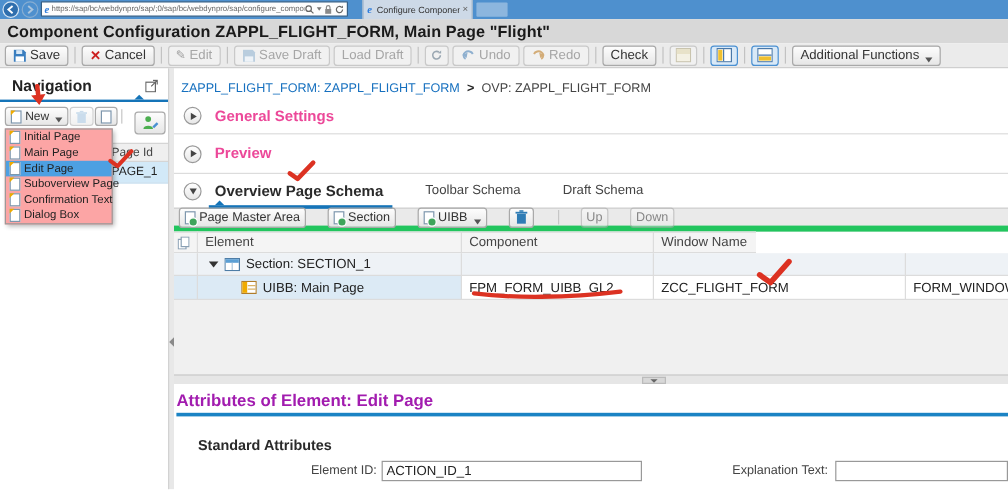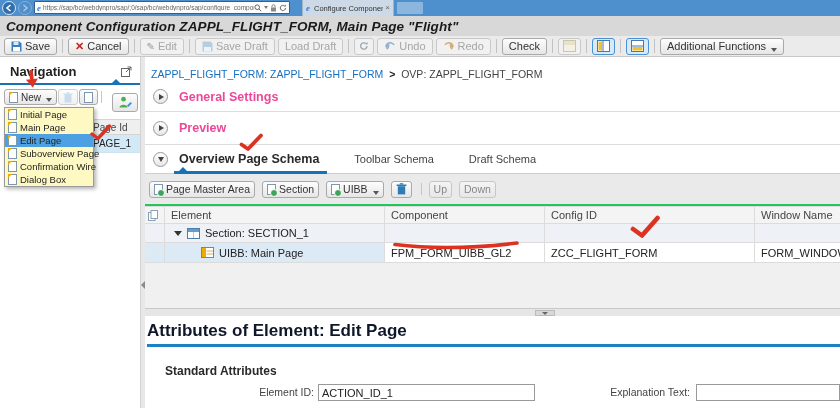--- a/index.html
+++ b/index.html
@@ -21,21 +21,21 @@
   .caret-tiny { width:0; height:0; border-left:2.5px solid transparent; border-right:2.5px solid transparent; border-top:3px solid #777; }
   .tab { position:absolute; left:302px; top:0; width:92px; height:16px; background:#cdd9e7;
          border-left:1px solid #9db4c9; border-right:1px solid #9db4c9;
          display:flex; align-items:center; padding:0 3px; gap:2px; }
   .tab-title { font-size:7.5px; color:#333; white-space:nowrap; overflow:hidden; flex:1; }
   .tab-close { font-size:8px; color:#666; line-height:1; }
   .newtab-btn { position:absolute; left:397px; top:2px; width:26px; height:12px; background:#8cb6de; border-radius:1px; }
 
   
   .title-bar { position:absolute; left:0; top:16px; width:840px; height:20px; background:#d8d8d8;
-               display:flex; align-items:center; padding-left:6px;font-style:italic; }
+               display:flex; align-items:center; padding-left:6px; }
   .title-bar span { font-size:13.5px; font-weight:bold; color:#1a1a1a; letter-spacing:0.1px; }
   .main-toolbar { position:absolute; left:0; top:36px; width:840px; height:21px; background:#ebebeb;
                   border-bottom:1px solid #c9c9c9; display:flex; align-items:center; padding-left:4px; gap:3px; }
   .tb-btn { display:inline-flex; align-items:center; gap:3px; height:17px; padding:0 6px;
             background:linear-gradient(#fdfdfd,#e6e6e6); border:1px solid #a9a9a9; border-radius:3px;
             font-size:11px; color:#333; cursor:default; position:relative; }
   .tb-btn.disabled { color:#a6a6a6; border-color:#c9c9c9; background:#f1f1f1; }
   .tb-btn.icon-only { padding:0 4px; }
   .tb-btn.toggled { border:1px solid #4a90d2; background:#d9e9f7; }
   .tb-sep { width:1px; height:14px; background:#c2c2c2; margin:0 2px; }
@@ -63,21 +63,21 @@
   .person-btn { position:absolute; left:112px; top:36px; width:26px; height:19px;
                 background:linear-gradient(#fdfdfd,#e6e6e6); border:1px solid #a9a9a9; border-radius:3px;
                 display:flex; align-items:center; justify-content:center; }
   .pageid-head { position:absolute; left:88px; top:62px; width:52px; height:16px; background:#efefef;
                  border-top:1px solid #d5d5d5; border-bottom:1px solid #d5d5d5;
                  font-size:10px; color:#444; display:flex; align-items:center; padding-left:5px; }
   .pageid-row { position:absolute; left:88px; top:78px; width:52px; height:18px; background:#d2e9f8;
                 font-size:10px; color:#222; display:flex; align-items:center; padding-left:5px;
                 border-bottom:1px solid #cfe2ef; }
   
-  .menu { position:absolute; left:4px; top:50px; width:90px; background:#fef9c3; border:1px solid #9a9a9a;
+  .menu { position:absolute; left:4px; top:50px; width:90px; background:#fca5a5; border:1px solid #9a9a9a;
           box-shadow:2px 2px 4px rgba(0,0,0,.3); z-index:10; }
   .menu-item { display:flex; align-items:center; gap:3px; height:13px; padding:0 3px;
                font-size:9.5px; color:#222; white-space:nowrap; }
   .menu-item.selected { background:#4da0e2; }
   
   .pg { position:relative; width:9px; height:11px; background:#fff; border:1px solid #7e97ad; flex:none; }
   .pg::before { content:''; position:absolute; left:-1px; top:-1px; border-top:4px solid #f0ab00; border-right:4px solid transparent; }
   .pg.plain::before { display:none; }
   .pg.add::before { display:none; }
   .pg.add::after { content:''; position:absolute; right:-3px; bottom:-3px; width:6px; height:6px;
@@ -100,22 +100,22 @@
   .toggle { width:15px; height:15px; border-radius:50%; border:1px solid #999;
             background:linear-gradient(#fff,#e7e7e7); display:flex; align-items:center; justify-content:center; flex:none; }
   .tri-r { width:0; height:0; border-top:3.5px solid transparent; border-bottom:3.5px solid transparent; border-left:5px solid #444; margin-left:1px; }
   .tri-d { width:0; height:0; border-left:3.5px solid transparent; border-right:3.5px solid transparent; border-top:5px solid #444; margin-top:1px; }
   .sec-title { font-size:12.5px; font-weight:bold; color:#ec4899; }
   .tab-active { position:relative; font-size:12.5px; font-weight:bold; color:#2a2a2a; }
   .tab-active::after { content:''; position:absolute; left:-5px; right:-8px; bottom:-8px; height:3px; background:#1574b8; }
   .tab-active::before { content:''; position:absolute; left:0px; bottom:-5px;
                         border-left:4px solid transparent; border-right:4px solid transparent; border-bottom:4px solid #1574b8; }
   .tab-idle { font-size:11px; color:#444; margin-left:24px; }
-  .schema-toolbar { height:33px; background:#eaeaea; border-top:1px solid #cfcfcf; border-bottom:2px solid #22c55e;
-                    display:flex; align-items:center; gap:7px; padding-left:4px; }
+  .schema-toolbar { height:20px; background:#eaeaea; border-top:1px solid #cfcfcf; border-bottom:5px solid #22c55e;
+                    display:flex; align-items:center; gap:18px; padding-left:4px; }
   .schema-toolbar .sm-btn { font-size:10.5px; height:17px; }
 
   
   .tbl-row { display:flex; }
   .cell { border-right:1px solid #dcdcdc; border-bottom:1px solid #dcdcdc; display:flex; align-items:center;
           padding-left:6px; font-size:11px; color:#222; overflow:hidden; white-space:nowrap; }
   .c0 { width:20px; padding-left:3px; } .c1 { width:220px; } .c2 { width:160px; } .c3 { width:210px; } .c4 { width:85px; border-right:none; }
   .thead .cell { background:#f4f4f4; color:#444; height:18px; border-top:1px solid #dcdcdc; }
   .r1 .cell { background:#eef2f6; height:19px; }
   .r2 .cell { background:#fff; height:20px; }
@@ -124,21 +124,21 @@
   .tbl-ic { margin-right:5px; flex:none; }
   .indent { width:30px; flex:none; }
   .filler { flex:1; background:#f0f0f0; }
   .h-split { height:8px; background:#e6e6e6; border-top:1px solid #c9c9c9; position:relative; }
   .h-split .grab { position:absolute; left:390px; top:1px; width:20px; height:6px; background:#d8d8d8; border:1px solid #bbb;
                    display:flex; align-items:center; justify-content:center; }
   .h-split .grab i { width:0; height:0; border-left:3px solid transparent; border-right:3px solid transparent; border-top:3px solid #666; }
 
   
   .attrs { flex:1; background:#fff; padding:5px 0 0 2px; position:relative; }
-  .attrs-title { font-size:17px; font-weight:bold; color:#0f172a; }
+  .attrs-title { font-size:14px; font-weight:bold; color:#a21caf; }
   .attrs-rule { height:3px; background:#1b83c4; margin-top:3px; width:695px; }
   .attrs-sub { font-size:12px; font-weight:bold; color:#2a2a2a; margin:17px 0 0 18px; }
   .form-row { position:relative; margin-top:6px; height:24px; }
   .f-label { position:absolute; top:2px; font-size:10.5px; color:#444; text-align:right; }
   .f-input { position:absolute; top:0; height:17px; border:1px solid #999; background:#fff; font-size:11px;
              font-family:"Liberation Sans", sans-serif; color:#222; padding:0 3px; }
   .lbl1 { left:95px; width:72px; } .inp1 { left:171px; width:217px; }
   .lbl2 { left:463px; width:80px; } .inp2 { left:549px; width:144px; }
 
   
@@ -329,21 +329,21 @@
         <div class="menu-item selected">
           <i class="pg"></i>
           <span>Edit Page</span>
         </div>
         <div class="menu-item">
           <i class="pg"></i>
           <span>Suboverview Page</span>
         </div>
         <div class="menu-item">
           <i class="pg"></i>
-          <span>Confirmation Wire</span>
+          <span>Confirmation Text</span>
         </div>
         <div class="menu-item">
           <i class="pg"></i>
           <span>Dialog Box</span>
         </div>
       </div>
     </div>
 
     <div class="v-split">
         <i class="grab"></i>
@@ -412,21 +412,20 @@
 
       <div class="tbl-row thead">
         <div class="cell c0">
           <svg width="10" height="11" viewBox="0 0 10 11">
               <rect x="0.5" y="2.5" width="6.5" height="8" fill="#fff" stroke="#8aa0b4"></rect>
               <rect x="3" y="0.5" width="6.5" height="8" fill="#fff" stroke="#8aa0b4"></rect>
             </svg>
         </div>
         <div class="cell c1">Element</div>
         <div class="cell c2">Component</div>
-        <div class="cell c3">Config ID</div>
         <div class="cell c4">Window Name</div>
       </div>
       <div class="tbl-row r1">
         <div class="cell c0"></div>
         <div class="cell c1">
           <i class="exp"></i>
           <svg class="tbl-ic" width="13" height="11" viewBox="0 0 13 11">
               <rect x="0.5" y="0.5" width="12" height="10" fill="#fff" stroke="#4e7da6"></rect>
               <rect x="1" y="1" width="11" height="3" fill="#5b9fd4"></rect>
               <line x1="6.5" y1="4" x2="6.5" y2="10" stroke="#aec7db"></line>

